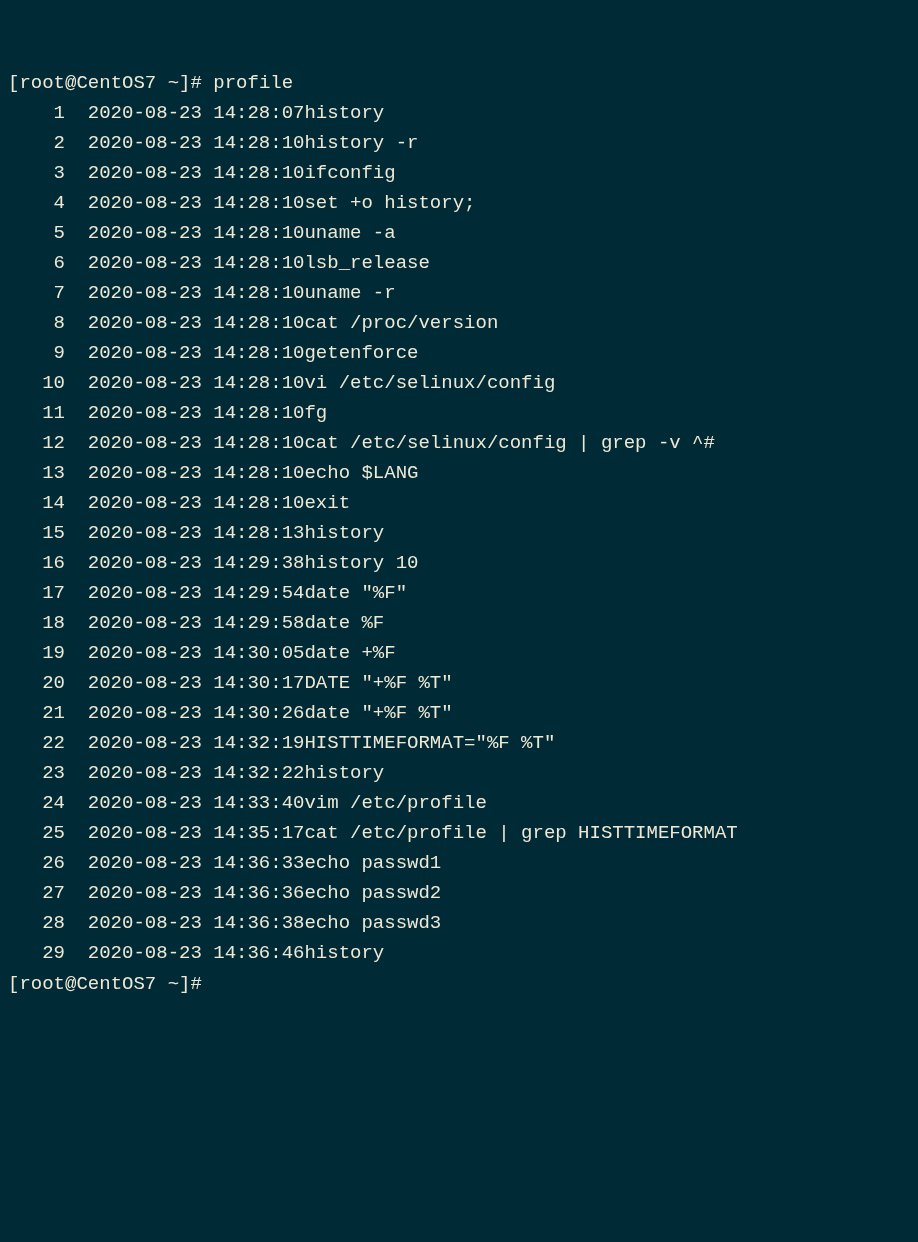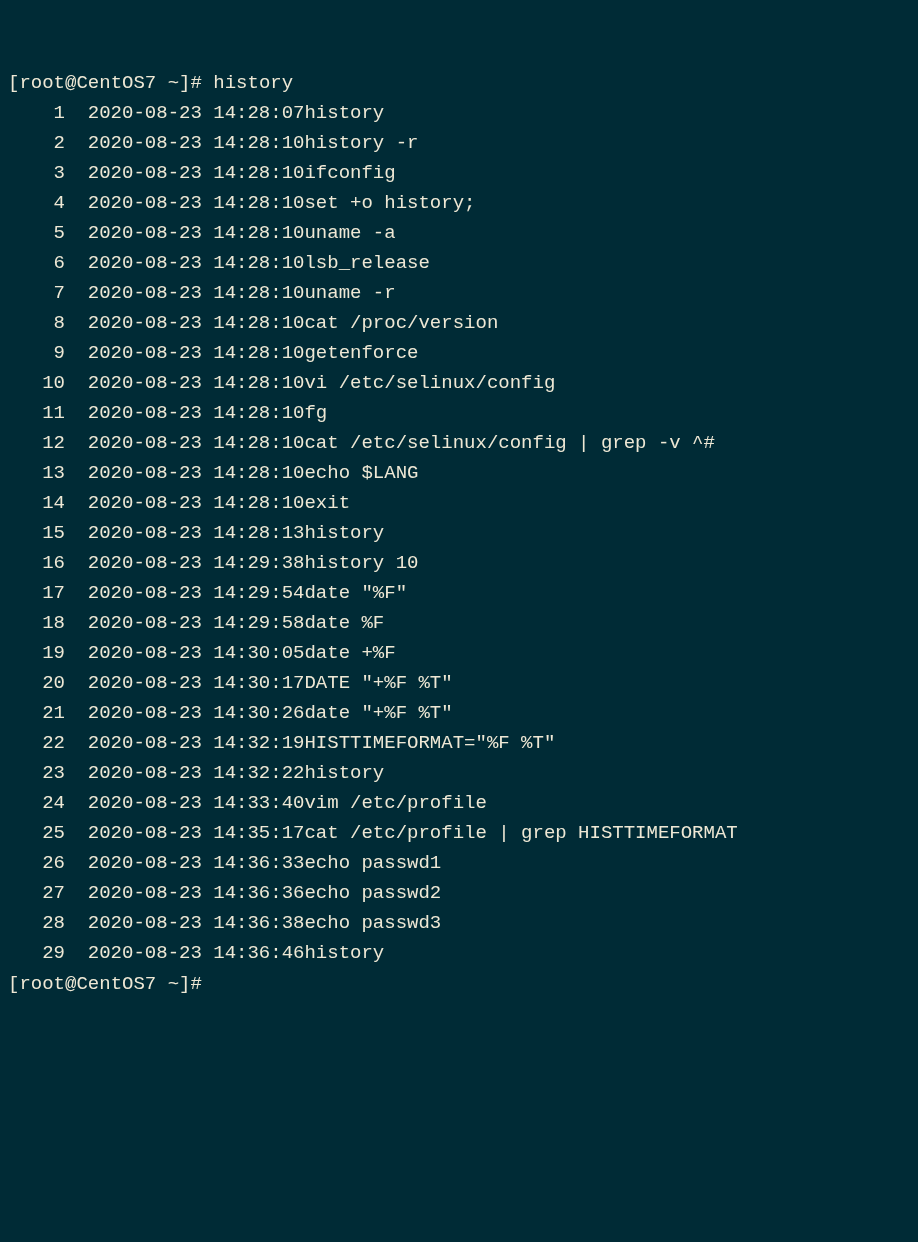--- a/index.html
+++ b/index.html
@@ -9,21 +9,21 @@
       color: #eee8d5;
       font-family: 'Consolas', 'Monaco', 'Courier New', monospace;
       font-size: 19px;
       line-height: 1.58;
       white-space: pre;
     }
   </style>
 </head>
 <body>
 
-<div><span><span>[</span><span>root</span><span>@</span><span>CentOS7</span><span> </span><span>~</span><span>]</span><span>#</span> <span>history</span></span>
+<div><span><span>[</span><span>root</span><span>@</span><span>CentOS7</span><span> </span><span>~</span><span>]</span><span>#</span> <span>profile</span></span>
 <span id="history-list">    1  2020-08-23 14:28:07history
     2  2020-08-23 14:28:10history -r
     3  2020-08-23 14:28:10ifconfig
     4  2020-08-23 14:28:10set +o history;
     5  2020-08-23 14:28:10uname -a
     6  2020-08-23 14:28:10lsb_release
     7  2020-08-23 14:28:10uname -r
     8  2020-08-23 14:28:10cat /proc/version
     9  2020-08-23 14:28:10getenforce
    10  2020-08-23 14:28:10vi /etc/selinux/config

